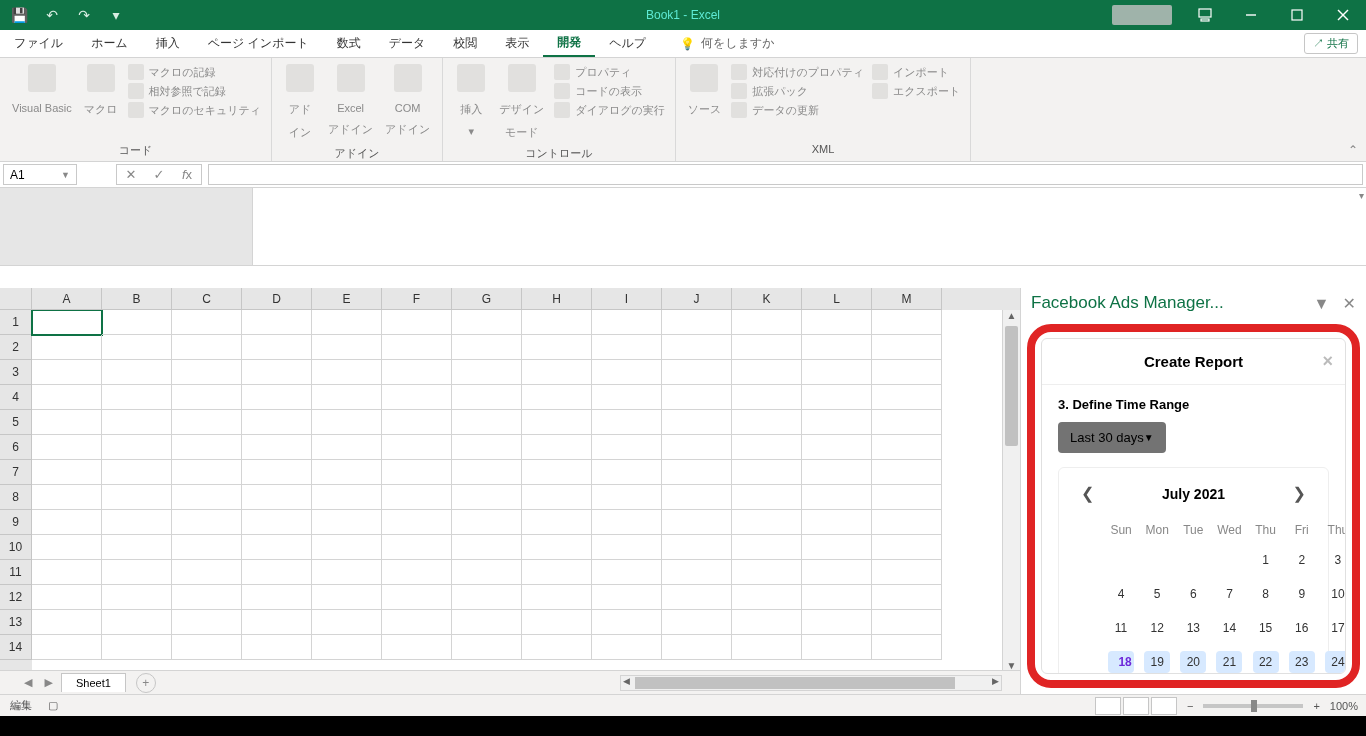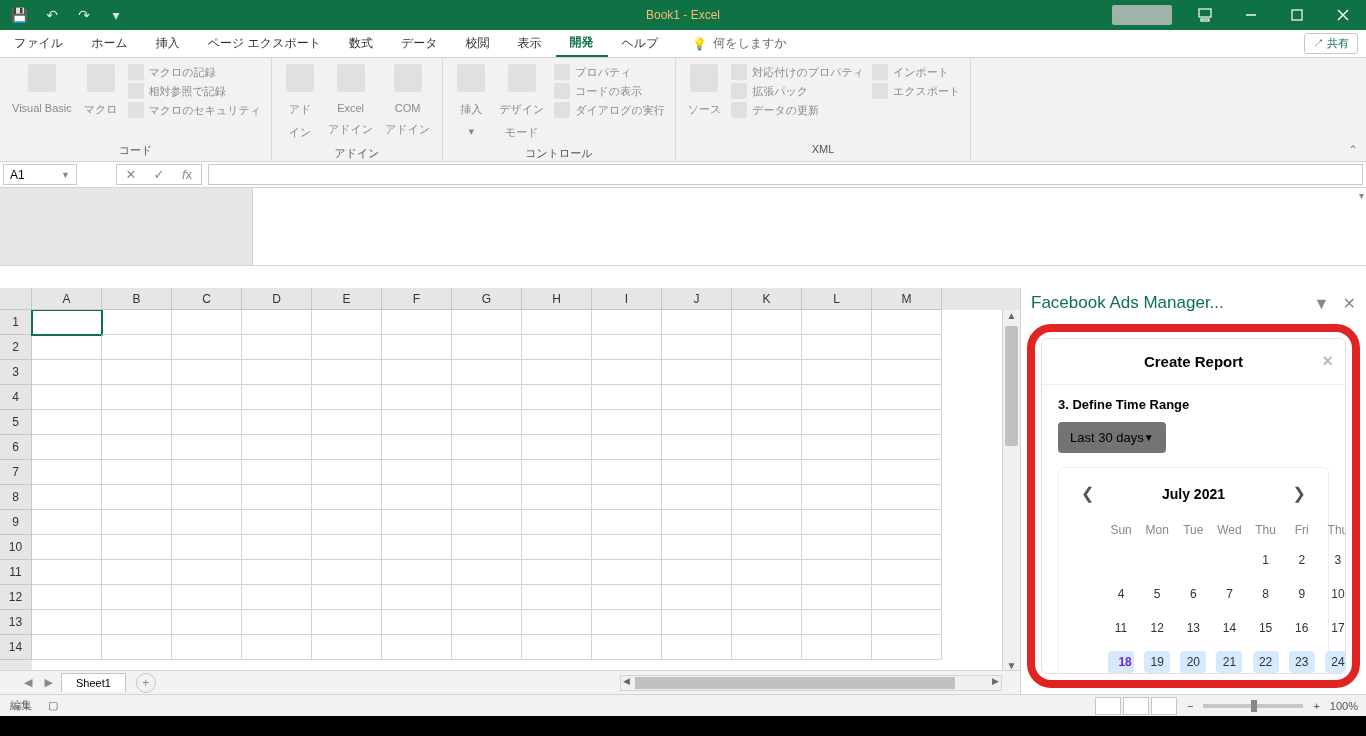--- a/index.html
+++ b/index.html
@@ -2,21 +2,21 @@
 <html><head>
 <meta charset="utf-8">
 <style>
 * { margin: 0; padding: 0; box-sizing: border-box; font-family: "Segoe UI", Meiryo, sans-serif; }
 body { background: #fff; width: 1366px; height: 736px; overflow: hidden; position: relative; }
 
 
 .titlebar { height: 30px; background: #0e7245; color: #fff; display: flex; align-items: center; position: relative; }
 .titlebar .qat { display: flex; align-items: center; gap: 4px; padding-left: 6px; }
 .titlebar .qat .qbtn { width: 28px; height: 24px; display: flex; align-items: center; justify-content: center; color: #d8ede2; font-size: 14px; }
-.titlebar .title { position: absolute; left: 50%; transform: translateX(-50%); font-size: 12px; color: #fdba74; }
+.titlebar .title { position: absolute; left: 50%; transform: translateX(-50%); font-size: 12px; color: #5eead4; }
 .titlebar .right { position: absolute; right: 0; display: flex; align-items: center; height: 100%; }
 .titlebar .userbox { width: 60px; height: 20px; background: #9fb3aa; border-radius: 2px; margin-right: 10px; }
 .titlebar .wbtn { width: 46px; height: 30px; display: flex; align-items: center; justify-content: center; color: #fff; font-size: 13px; }
 .titlebar .wbtn svg { stroke: #fff; }
 
 
 .menubar { height: 28px; background: #fff; border-bottom: 1px solid #d4d4d4; display: flex; align-items: stretch; position: relative; }
 .menubar .tab { padding: 0 14px; font-size: 12px; color: #333; display: flex; align-items: center; cursor: pointer; }
 .menubar .tab.active { color: #0e7245; font-weight: 600; border-bottom: 2px solid #0e7245; }
 .menubar .tell { display: flex; align-items: center; gap: 6px; margin-left: 20px; color: #666; font-size: 12px; }
@@ -141,21 +141,21 @@
         </svg>
       </div>
   </div>
 </div>
 
 <div class="menubar">
   <div id="menu-tabs" style="display:flex">
       <div class="tab">ファイル</div>
       <div class="tab">ホーム</div>
       <div class="tab">挿入</div>
-      <div class="tab">ページ エクスポート</div>
+      <div class="tab">ページ インポート</div>
       <div class="tab">数式</div>
       <div class="tab">データ</div>
       <div class="tab">校閲</div>
       <div class="tab">表示</div>
       <div class="tab active">開発</div>
       <div class="tab">ヘルプ</div>
     </div>
   <div class="tell">
     <span>💡</span>
     <span>何をしますか</span>

